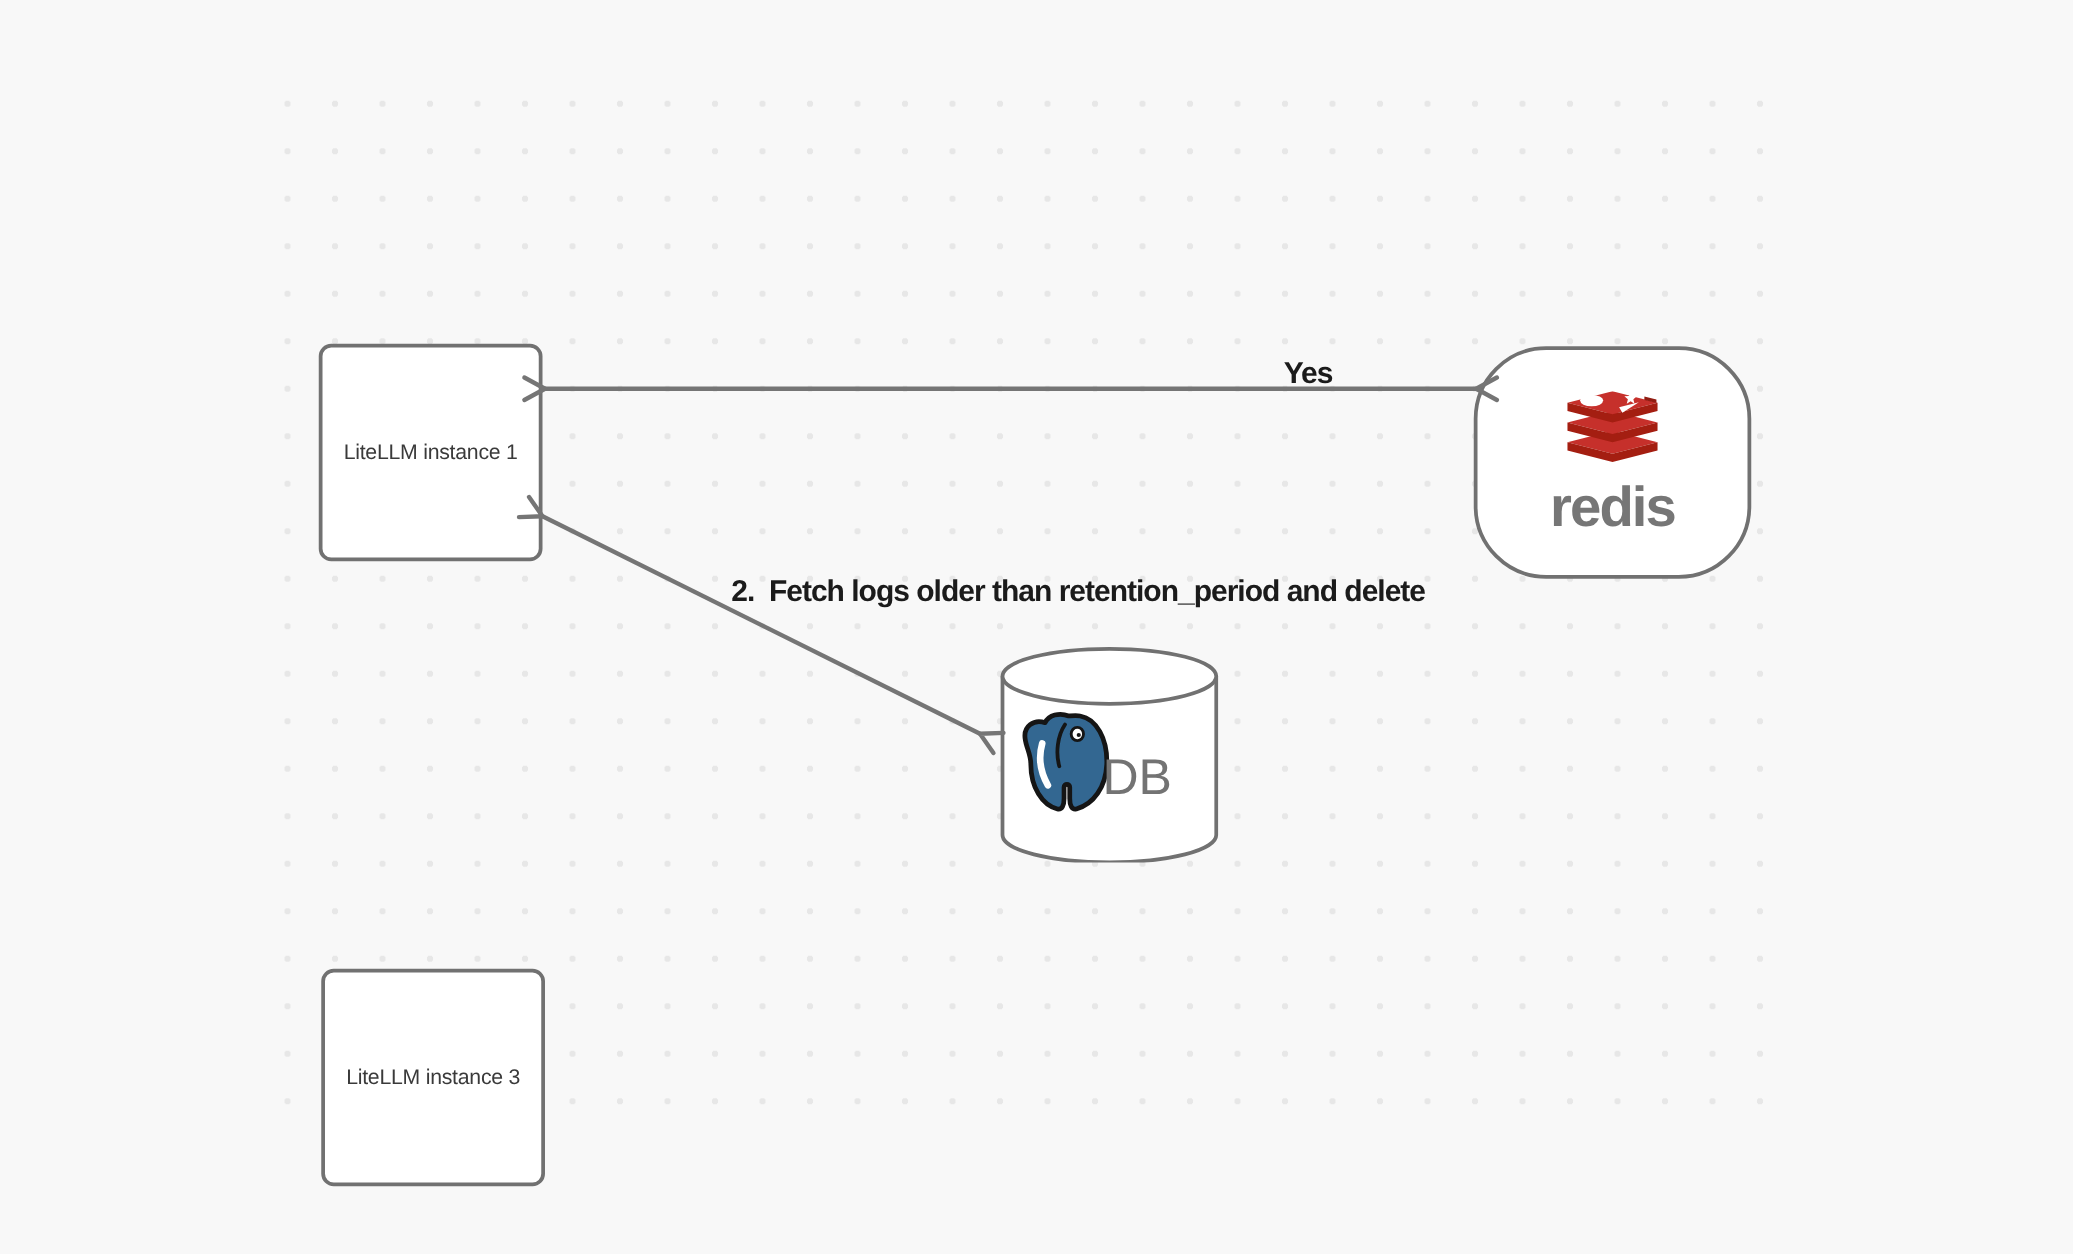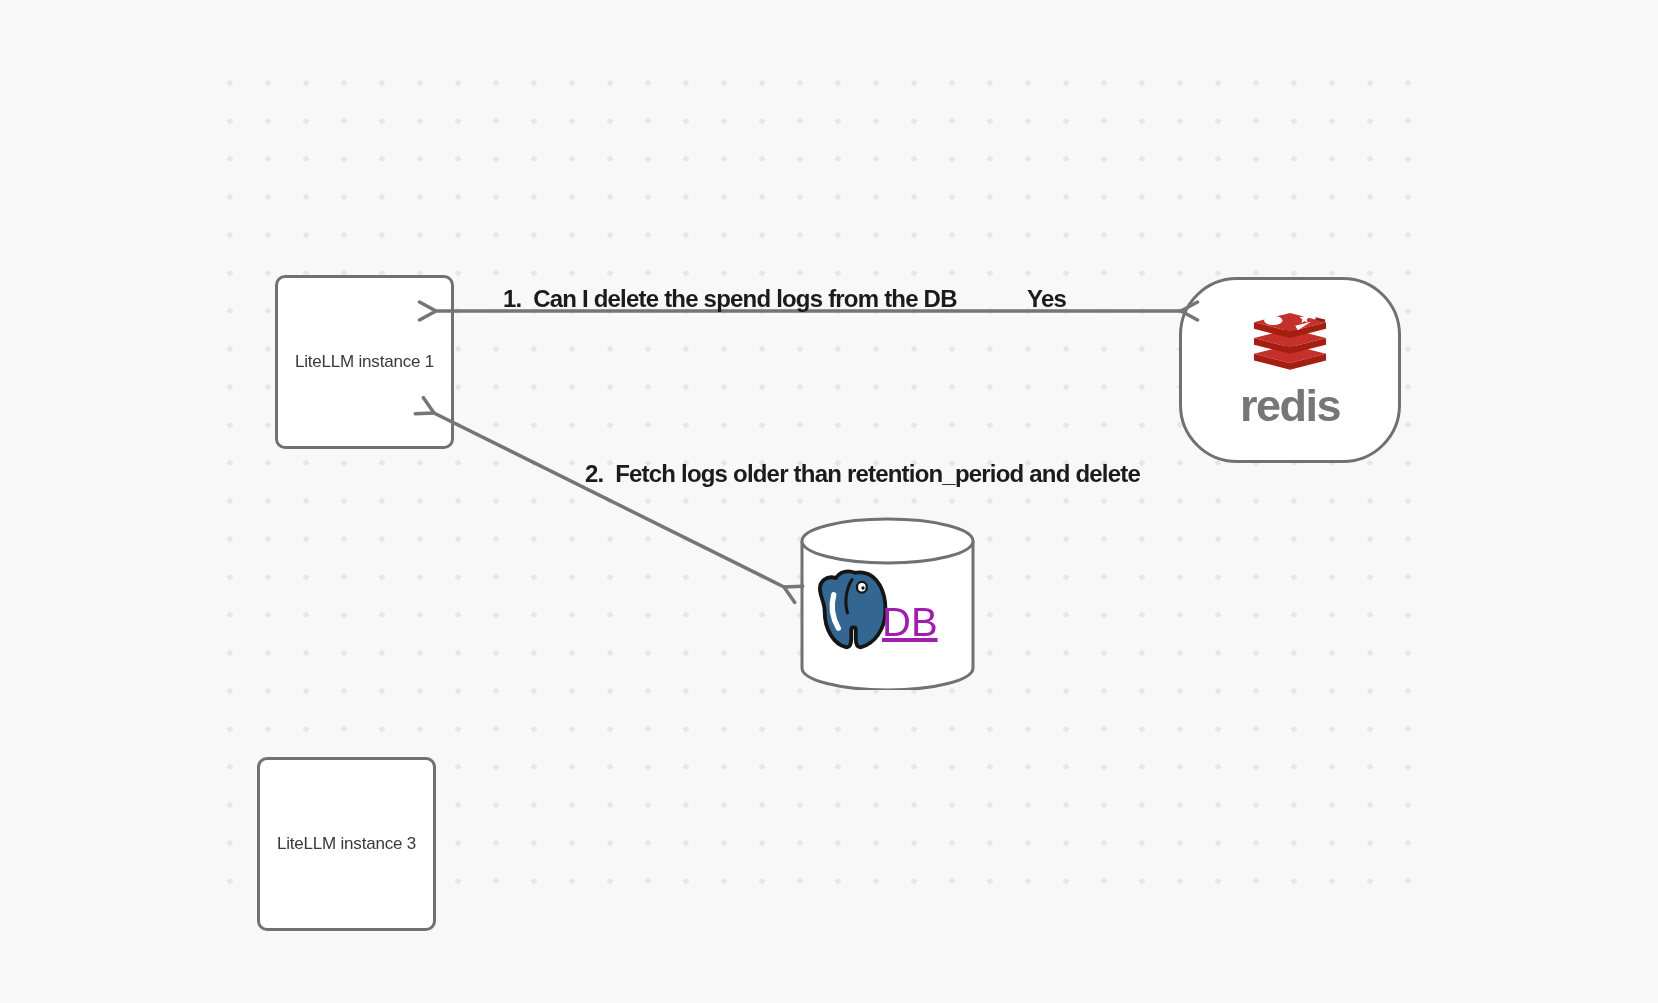--- a/index.html
+++ b/index.html
@@ -35,35 +35,35 @@
     box-sizing:border-box;
   }
   .redis-logo{position:absolute;left:50%;top:33px;transform:translateX(-50%);}
   .redis-wordmark{
     position:absolute;left:0;right:0;top:103px;text-align:center;
     font-size:45px;font-weight:bold;letter-spacing:-1.5px;color:#767676;line-height:1;
   }
   .db-group{position:absolute;left:800px;top:517px;width:175px;height:173px;}
   .pg-logo{position:absolute;left:814px;top:569px;}
   .db-label{
-    position:absolute;left:882px;top:602px;font-size:40px;color:#a21caf;line-height:1;text-decoration:underline;
+    position:absolute;left:882px;top:602px;font-size:40px;color:#737373;line-height:1;
   }
   svg.arrows{position:absolute;left:0;top:0;pointer-events:none;}
 </style>
 </head>
 <body>
 
 <div id="canvas">
 
   <div class="dot-grid"></div>
 
-  <div class="inst-box" style="left:255px;top:275px;margin-left:20px;">
+  <div class="inst-box" style="left:255px;top:275px;">
     <span class="inst-label">LiteLLM instance 1</span>
   </div>
-  <div class="inst-box" style="left:257px;top:757px;">
+  <div class="inst-box" style="left:257px;top:775px;">
     <span class="inst-label">LiteLLM instance 3</span>
   </div>
 
   <div class="redis-node">
     <svg class="redis-logo" width="88" height="58" viewBox="0 0 100 66">
 
       <path d="M50,36 L91,46.5 L50,57 L9,46.5 Z" fill="#c6302b"></path>
       <path d="M9,46.5 L9,54 L50,64.5 L91,54 L91,46.5 L50,57 Z" fill="#a41e11"></path>
 
       <path d="M50,18 L91,28.5 L50,39 L9,28.5 Z" fill="#c6302b"></path>
@@ -96,17 +96,16 @@
   <svg class="arrows" width="1658" height="1003" viewBox="0 0 1658 1003">
     <defs>
       <marker id="ah" markerUnits="userSpaceOnUse" markerWidth="30" markerHeight="30" refX="2.5" refY="11" orient="auto-start-reverse">
         <path d="M19,2 L2.5,11 L19,20" fill="none" stroke="#757575" stroke-width="3.5" stroke-linecap="round" stroke-linejoin="round"></path>
       </marker>
     </defs>
     <line x1="436" y1="311" x2="1181" y2="311" stroke="#757575" stroke-width="3.5" marker-start="url(#ah)" marker-end="url(#ah)"></line>
     <line x1="434" y1="413" x2="784" y2="587" stroke="#757575" stroke-width="3.5" marker-start="url(#ah)" marker-end="url(#ah)"></line>
   </svg>
 
-  <div class="annotation" style="left:503px;top:287px;">1.  Can I delete the spend logs from the DB</div>
   <div class="annotation" style="left:1027px;top:287px;text-align:center;">Yes</div>
   <div class="annotation" style="left:585px;top:462px;">2.  Fetch logs older than retention_period and delete</div>
 
 </div>
 
 </body></html>

